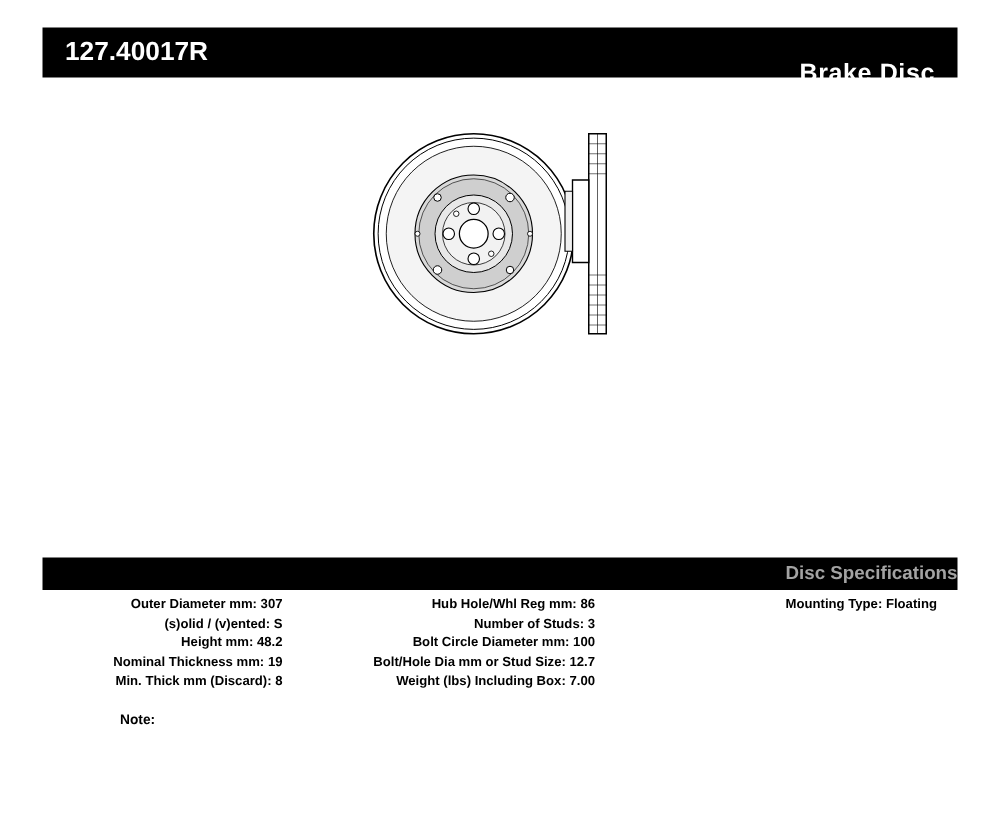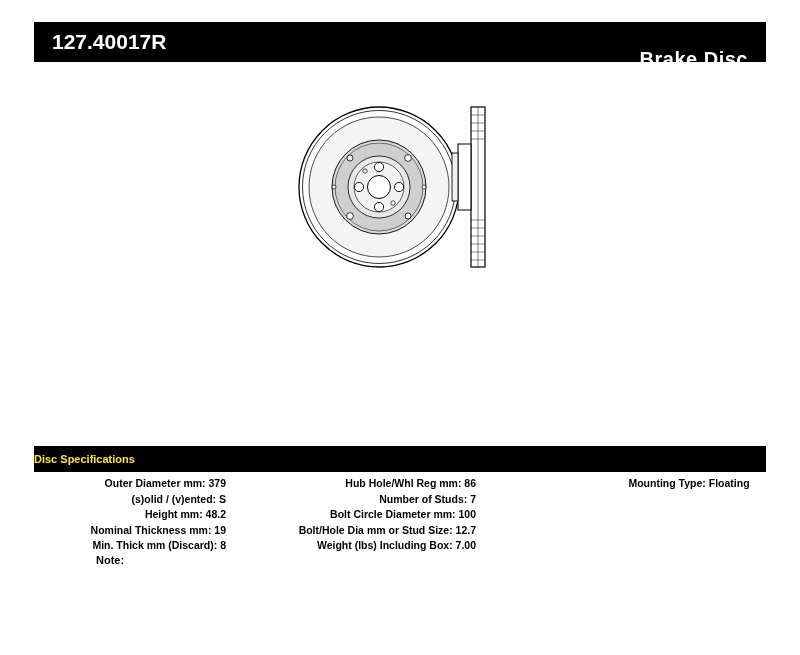--- a/index.html
+++ b/index.html
@@ -60,24 +60,24 @@
   }
 
   
   .spec-bar {
     position: absolute;
     left: 34px;
     top: 446px;
     width: 732px;
     height: 26px;
     background: #000000;
-    color: #fde047;
-    font-size: 11px;
-    font-weight: bold;
-    text-align: left;
+    color: #a3a3a3;
+    font-size: 15px;
+    font-weight: bold;
+    text-align: right;
     line-height: 26px;
   }
 
   .spec-body {
     position: absolute;
     left: 34px;
     top: 476px;
     width: 732px;
     font-size: 10.5px;
     font-weight: bold;
@@ -103,21 +103,21 @@
     text-align: center;
     padding-left: 130px;
     box-sizing: border-box;
   }
   .spec-line {
     line-height: 15.5px;
     white-space: nowrap;
   }
 
   .note-row {
-    margin-top: 0;
+    margin-top: 16px;
     padding-left: 62px;
     font-size: 11px;
     font-weight: bold;
   }
 </style>
 </head>
 <body>
 
 <div class="header-bar">
   <span class="part-number">127.40017R</span>
@@ -180,29 +180,29 @@
       </g>
     </g>
   </svg>
 </div>
 
 <div class="spec-bar">Disc Specifications</div>
 
 <div class="spec-body">
   <div class="spec-columns">
     <div class="col-left">
-      <div class="spec-line">Outer Diameter mm: 379</div>
+      <div class="spec-line">Outer Diameter mm: 307</div>
       <div class="spec-line">(s)olid / (v)ented: S</div>
       <div class="spec-line">Height mm: 48.2</div>
       <div class="spec-line">Nominal Thickness mm: 19</div>
       <div class="spec-line">Min. Thick mm (Discard): 8</div>
     </div>
     <div class="col-mid">
       <div class="spec-line">Hub Hole/Whl Reg mm: 86</div>
-      <div class="spec-line">Number of Studs: 7</div>
+      <div class="spec-line">Number of Studs: 3</div>
       <div class="spec-line">Bolt Circle Diameter mm: 100</div>
       <div class="spec-line">Bolt/Hole Dia mm or Stud Size: 12.7</div>
       <div class="spec-line">Weight (lbs) Including Box: 7.00</div>
     </div>
     <div class="col-right">
       <div class="spec-line">Mounting Type: Floating</div>
     </div>
   </div>
   <div class="note-row">Note:</div>
 </div>

